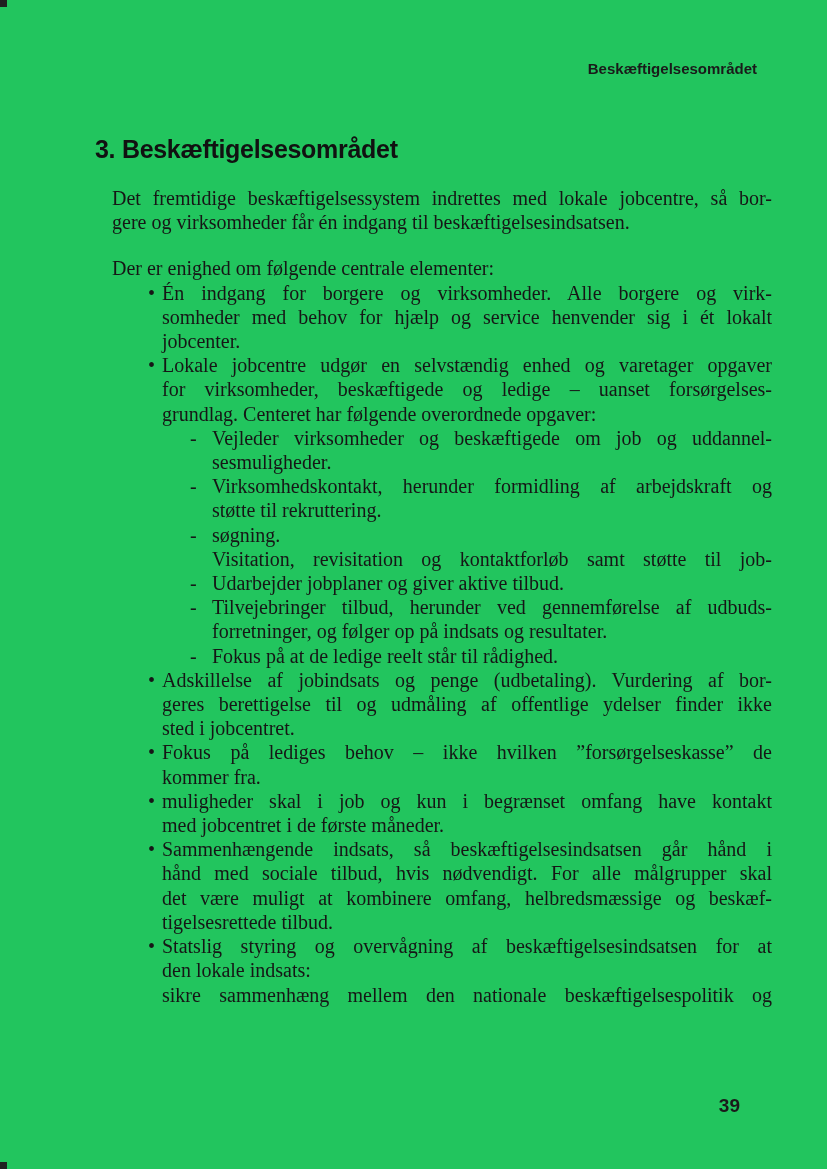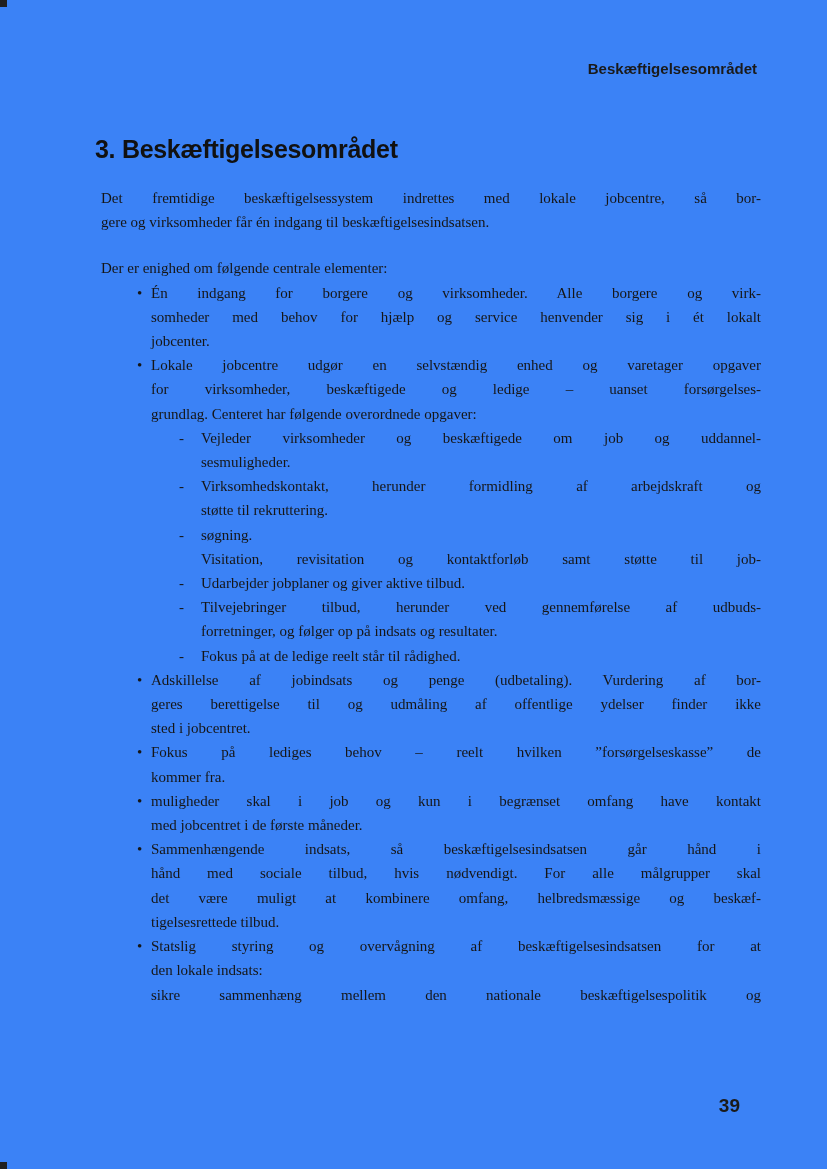--- a/index.html
+++ b/index.html
@@ -1,40 +1,40 @@
 <!DOCTYPE html>
 <html lang="da"><head>
 <meta charset="utf-8">
 <style>
   html,body { margin:0; padding:0; }
   .page {
     position:relative;
     width:827px; height:1169px;
-    background:#3b82f6;
+    background:#22c55e;
     overflow:hidden;
     font-family:"Liberation Serif", serif;
     color:#161616;
   }
   
   .running-header {
     position:absolute; top:60px; right:70px;
     font-family:"Liberation Sans", sans-serif;
     font-size:15px; font-weight:700; color:#1a1a1a;
   }
   
   .chapter-title {
     position:absolute; top:118px; left:95px;
     font-family:"Liberation Sans", sans-serif;
     font-size:25px; font-weight:700; color:#111111;
     letter-spacing:-0.3px;
   }
   
   .content {
-    position:absolute; top:186px; left:101px; width:660px;
-    font-size:15px; line-height:24.2px; color:#161616;
+    position:absolute; top:186px; left:112px; width:660px;
+    font-size:20px; line-height:24.2px; color:#161616;
   }
   .block { position:relative; }
   .block.gap { margin-top:22px; }
   .b1 .lines { padding-left:50px; }
   .b2 .lines { padding-left:100px; }
   .marker {
     position:absolute; top:0; width:20px;
     text-align:left; line-height:24.2px;
   }
   .b1 > .marker { left:36px; }
@@ -135,21 +135,21 @@
         <span class="marker">•</span>
         <div class="lines">
           <div class="line fill">Adskillelse af jobindsats og penge (udbetaling). Vurdering af bor-</div>
           <div class="line fill">geres berettigelse til og udmåling af offentlige ydelser finder ikke</div>
           <div class="line">sted i jobcentret.</div>
         </div>
       </div>
       <div class="block b1">
         <span class="marker">•</span>
         <div class="lines">
-          <div class="line fill">Fokus på lediges behov – reelt hvilken ”forsørgelseskasse” de</div>
+          <div class="line fill">Fokus på lediges behov – ikke hvilken ”forsørgelseskasse” de</div>
           <div class="line">kommer fra.</div>
         </div>
       </div>
       <div class="block b1">
         <span class="marker">•</span>
         <div class="lines">
           <div class="line fill">muligheder skal i job og kun i begrænset omfang have kontakt</div>
           <div class="line">med jobcentret i de første måneder.</div>
         </div>
       </div>

